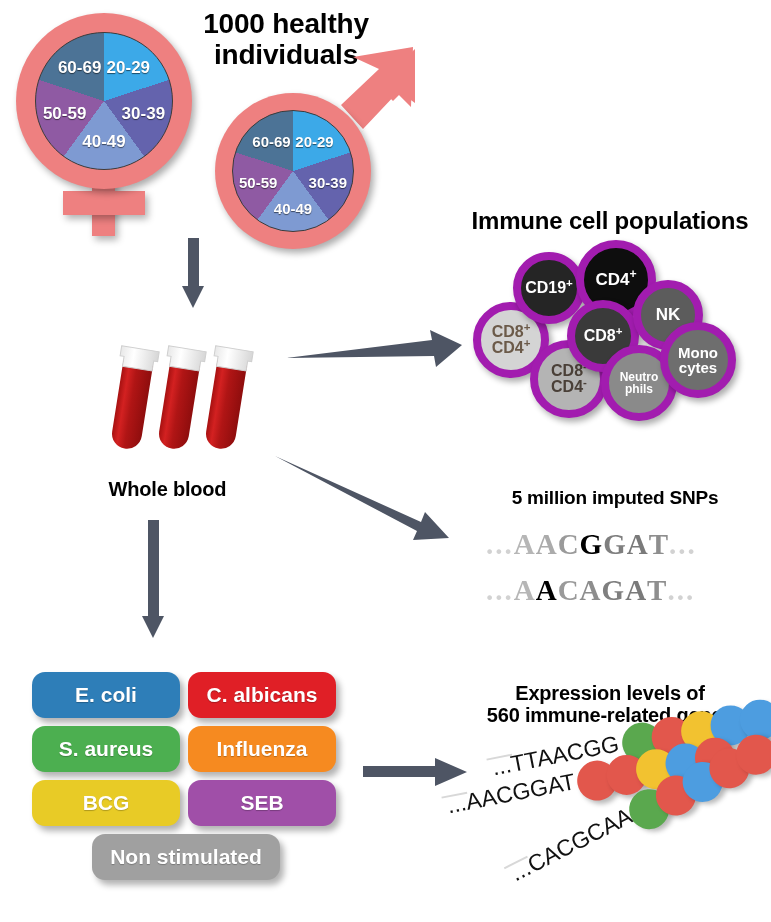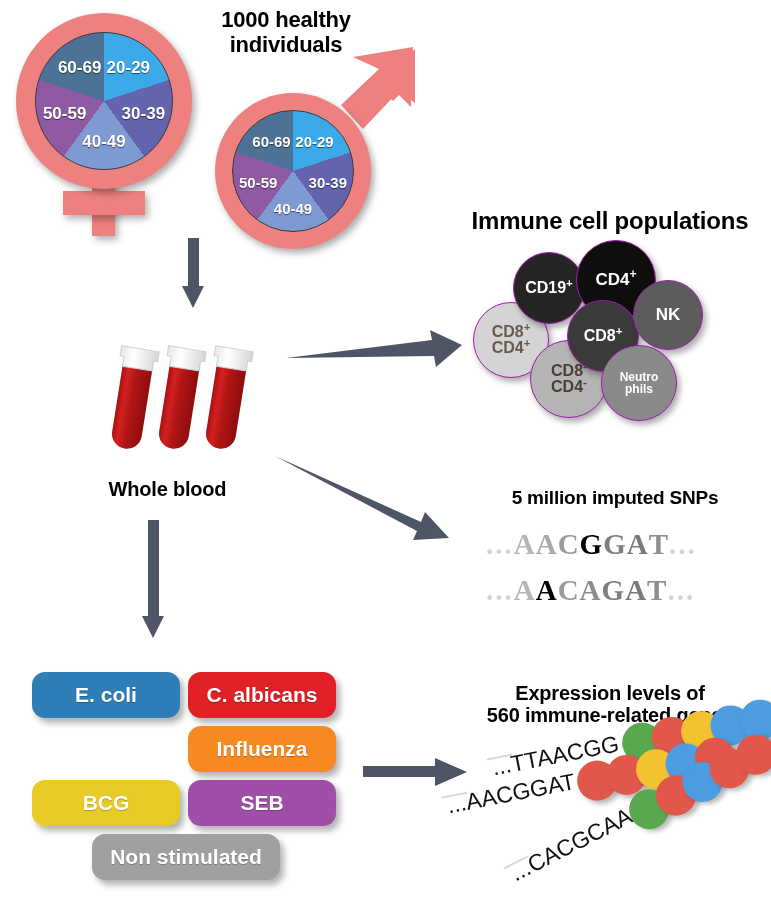--- a/index.html
+++ b/index.html
@@ -38,21 +38,21 @@
   }
 
   
   .arrow-col{position:absolute;}
   .arrow-shaft{position:absolute;background:#4e5564;}
   .arrow-head{position:absolute;width:0;height:0;}
 
   
   .cellcircle{
     position:absolute;border-radius:50%;
-    border:1px solid #a21caf;
+    border:8px solid #a21caf;
     box-sizing:border-box;
     display:flex;align-items:center;justify-content:center;
     text-align:center;font-weight:bold;line-height:1.02;
     box-shadow:3px 4px 6px rgba(0,0,0,.33);
   }
   .cellcircle sup{font-size:.72em;vertical-align:super;line-height:0;}
 
   
   .snprow{
     position:absolute;white-space:nowrap;
@@ -80,21 +80,21 @@
   }
   .strand .line{position:absolute;height:2px;background:#d8d8d8;}
   .bead{
     position:absolute;border-radius:50%;
     box-shadow:3px 4px 5px rgba(0,0,0,.28);
   }
 </style>
 </head>
 <body>
 
-<div class="abs hdg" style="left:176px;top:8px;width:220px;font-size:22px;">
+<div class="abs hdg" style="left:176px;top:8px;width:220px;font-size:28px;">
   <span>1000 healthy individuals</span>
 </div>
 
 <div class="sym-wrap" style="left:8px;top:8px;width:186px;height:230px;">
   <div class="f-stem" style="left:84px;top:140px;width:23px;height:88px;"></div>
   <div class="f-stem" style="left:55px;top:183px;width:82px;height:24px;"></div>
   <div class="sym-ring" style="left:8px;top:5px;width:176px;height:176px;"></div>
   <div class="pie" id="pie-female" style="left: 27px; top: 24px; width: 138px; height: 138px; background: conic-gradient(rgb(60, 169, 232) 0deg, rgb(60, 169, 232) 72deg, rgb(100, 99, 173) 72deg, rgb(100, 99, 173) 144deg, rgb(126, 154, 210) 144deg, rgb(126, 154, 210) 216deg, rgb(143, 90, 163) 216deg, rgb(143, 90, 163) 288deg, rgb(76, 115, 150) 288deg, rgb(76, 115, 150) 360deg);"></div>
   <div id="pielabels-female">
       <div class="pielabel" style="font-size: 17px; left: 120.334px; top: 59.5067px; transform: translate(-50%, -50%);">20-29</div>
@@ -208,37 +208,43 @@
   </div>
 
   <div class="cellcircle" style="left:178px;top:40px;width:70px;height:70px;background:#5c5c5c;color:#ffffff;font-size:17px;">
     <span>NK</span>
   </div>
 
   <div class="cellcircle" style="left:146px;top:105px;width:76px;height:76px;background:#8a8a8a;color:#ffffff;font-size:12px;">
     <span>Neutro<br>phils</span>
   </div>
 
+  <div class="cellcircle" style="left:205px;top:82px;width:76px;height:76px;background:#6e6e6e;color:#ffffff;font-size:15px;">
+    <span>Mono<br>cytes</span>
+  </div>
 </div>
 
 <div class="abs hdg" style="left:470px;top:487px;width:290px;font-size:19px;">
   <span>5 million imputed SNPs</span>
 </div>
 
 <div class="abs" style="left:486px;top:528px;width:250px;height:90px;">
   <div class="snprow" id="snp-row-1" style="left:0;top:0;font-size:29px;letter-spacing:1px;"><span style="color: rgb(210, 210, 210); letter-spacing: 2px;">.</span><span style="color: rgb(210, 210, 210); letter-spacing: 2px;">.</span><span style="color: rgb(210, 210, 210); letter-spacing: 2px;">.</span><span style="color: rgb(182, 182, 182);">A</span><span style="color: rgb(171, 171, 171);">A</span><span style="color: rgb(154, 154, 154);">C</span><span style="color: rgb(0, 0, 0); font-weight: 900;">G</span><span style="color: rgb(127, 127, 127);">G</span><span style="color: rgb(122, 122, 122);">A</span><span style="color: rgb(142, 142, 142);">T</span><span style="color: rgb(210, 210, 210); letter-spacing: 2px;">.</span><span style="color: rgb(210, 210, 210); letter-spacing: 2px;">.</span><span style="color: rgb(210, 210, 210); letter-spacing: 2px;">.</span></div>
   <div class="snprow" id="snp-row-2" style="left:0;top:46px;font-size:29px;letter-spacing:1px;"><span style="color: rgb(210, 210, 210); letter-spacing: 2px;">.</span><span style="color: rgb(210, 210, 210); letter-spacing: 2px;">.</span><span style="color: rgb(210, 210, 210); letter-spacing: 2px;">.</span><span style="color: rgb(182, 182, 182);">A</span><span style="color: rgb(0, 0, 0); font-weight: 900;">A</span><span style="color: rgb(154, 154, 154);">C</span><span style="color: rgb(141, 141, 141);">A</span><span style="color: rgb(127, 127, 127);">G</span><span style="color: rgb(122, 122, 122);">A</span><span style="color: rgb(142, 142, 142);">T</span><span style="color: rgb(210, 210, 210); letter-spacing: 2px;">.</span><span style="color: rgb(210, 210, 210); letter-spacing: 2px;">.</span><span style="color: rgb(210, 210, 210); letter-spacing: 2px;">.</span></div>
 </div>
 
 <div class="abs" style="left:30px;top:672px;width:320px;height:228px;">
   <div class="pill" style="left:2px;top:0px;width:148px;height:46px;background:#2e7eb8;font-size:21px;">
     <span>E. coli</span>
   </div>
   <div class="pill" style="left:158px;top:0px;width:148px;height:46px;background:#e01f26;font-size:21px;">
     <span>C. albicans</span>
+  </div>
+  <div class="pill" style="left:2px;top:54px;width:148px;height:46px;background:#4caf50;font-size:21px;">
+    <span>S. aureus</span>
   </div>
   <div class="pill" style="left:158px;top:54px;width:148px;height:46px;background:#f68a20;font-size:21px;">
     <span>Influenza</span>
   </div>
   <div class="pill" style="left:2px;top:108px;width:148px;height:46px;background:#e8cb26;font-size:21px;">
     <span>BCG</span>
   </div>
   <div class="pill" style="left:158px;top:108px;width:148px;height:46px;background:#a04fa8;font-size:21px;">
     <span>SEB</span>
   </div>

